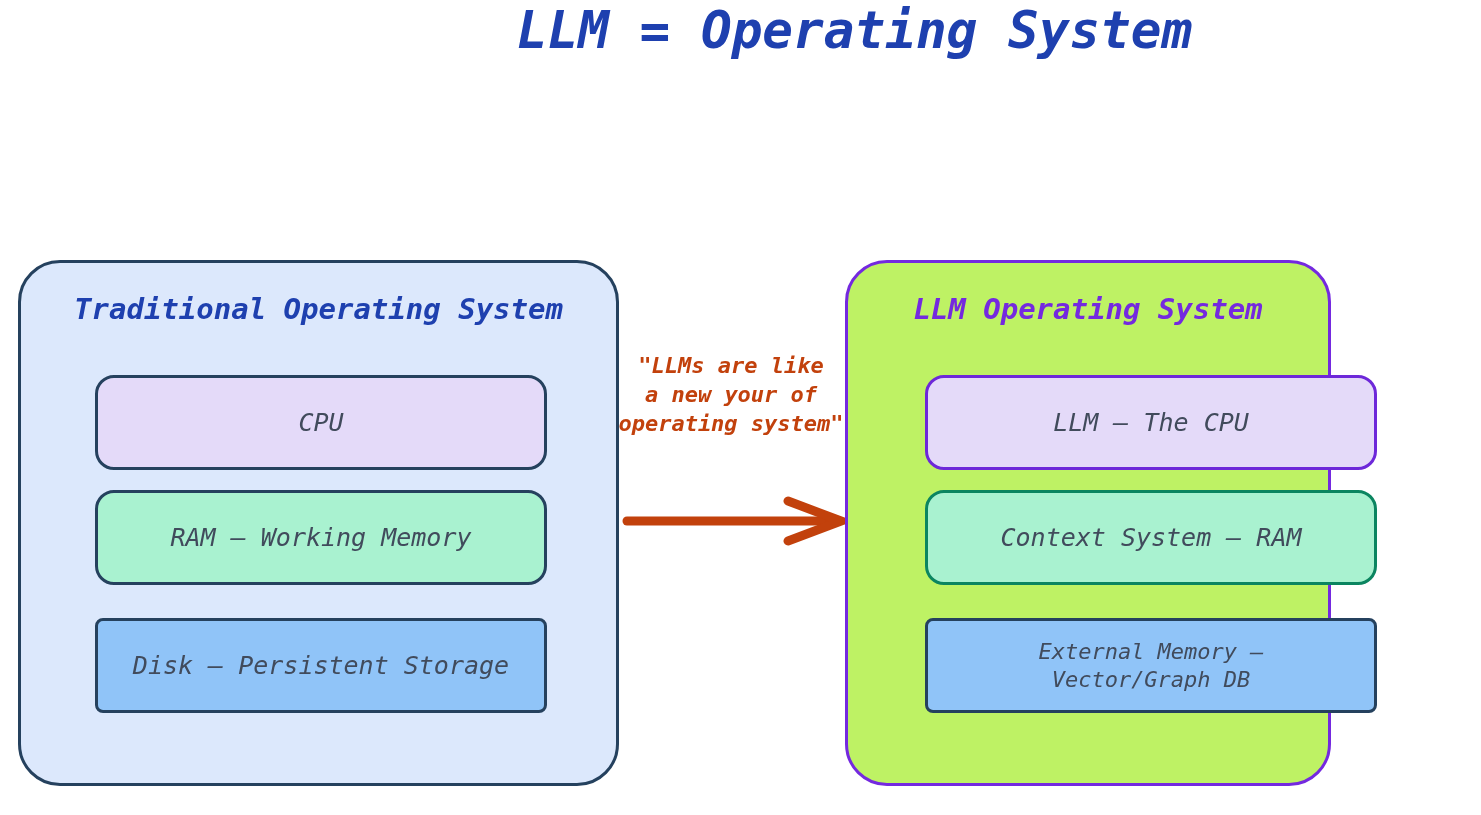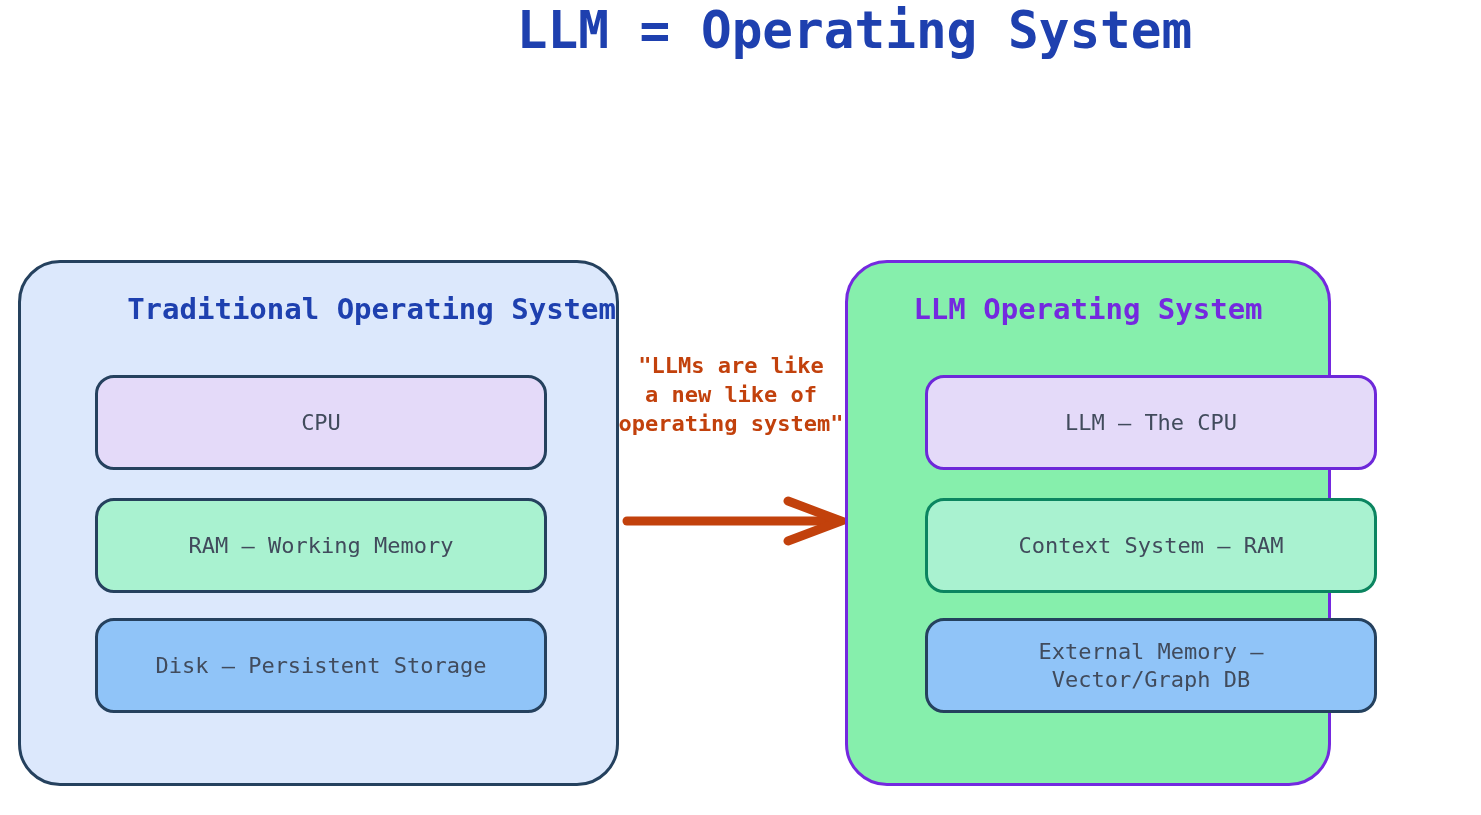--- a/index.html
+++ b/index.html
@@ -2,20 +2,21 @@
 <html><head>
 <meta charset="utf-8">
 <style>
   html,body{margin:0;padding:0;background:#ffffff;}
   .canvas{
     position:relative;
     width:1481px;height:815px;
     background:#ffffff;
     font-family:"DejaVu Sans Mono","Liberation Mono",monospace;
     overflow:hidden;
+    font-style:italic;
   }
   
   .title{
     position:absolute;left:228px;top:0;width:1253px;
     text-align:center;font-size:51px;line-height:62px;
     font-weight:bold;color:#1e40af;white-space:nowrap;
   }
   .subtitle{
     position:absolute;left:228px;top:74px;width:1253px;
     text-align:center;font-size:29px;line-height:38px;
@@ -25,46 +26,46 @@
   .panel{
     position:absolute;top:260px;height:526px;
     border-radius:42px;box-sizing:border-box;
   }
   .panel-left{
     left:18px;width:601px;
     background:#dce8fc;border:3px solid #25415e;
   }
   .panel-right{
     left:845px;width:486px;
-    background:#86efac;border:3px solid #7429df;
+    background:#bef264;border:3px solid #7429df;
   }
   .panel-title{
     position:absolute;left:0;right:0;top:28px;
     text-align:center;font-size:29px;line-height:36px;
     font-weight:bold;white-space:nowrap;
   }
-  .panel-left .panel-title{color:#1e40af;text-align:right;}
+  .panel-left .panel-title{color:#1e40af;}
   .panel-right .panel-title{color:#7429df;}
   
   .node{
     position:absolute;height:95px;width:452px;
     border-radius:19px;box-sizing:border-box;
     display:flex;align-items:center;justify-content:center;
     text-align:center;
-    font-size:22px;line-height:30px;color:#414b5c;
+    font-size:25px;line-height:30px;color:#414b5c;
     border:3px solid #25415e;
   }
   .panel-left .node{left:74px;}
   .panel-right .node{left:77px;}
   .row-0{top:112px;}
-  .row-1{top:235px;justify-content:center;}
+  .row-1{top:227px;justify-content:center;}
   .row-2{top:355px;}
   .bg-lavender{background:#e4daf9;}
   .bg-mint{background:#a9f2d0;}
-  .bg-blue{background:#90c4f8;}
+  .bg-blue{background:#90c4f8;border-radius:8px;}
   .border-navy{border-color:#25415e;}
   .border-violet{border-color:#6d28d9;}
   .border-green{border-color:#0b8560;}
   .node-small{font-size:22px;line-height:28px;padding:0 25px;text-align:center;}
   
   .quote{
     position:absolute;left:606px;top:351px;width:250px;
     text-align:center;font-size:22px;line-height:29px;
     font-weight:bold;color:#c2410c;
   }
@@ -92,21 +93,21 @@
     <div class="node row-1 bg-mint border-navy">
       <span>RAM — Working Memory</span>
     </div>
     <div class="node row-2 bg-blue border-navy">
       <span>Disk — Persistent Storage</span>
     </div>
   </div>
 
   <div class="quote">
     <div>"LLMs are like</div>
-    <div>a new like of</div>
+    <div>a new your of</div>
     <div>operating system"</div>
   </div>
 
   <svg class="arrow" viewBox="0 0 226 52">
     <path d="M5 26 H213" stroke="#c2410c" stroke-width="9" stroke-linecap="round" fill="none"></path>
     <path d="M166 6 L219 26 L166 46" stroke="#c2410c" stroke-width="9" stroke-linecap="round" stroke-linejoin="miter" fill="none"></path>
   </svg>
 
   <div class="panel panel-right">
     <div class="panel-title">LLM Operating System</div>

